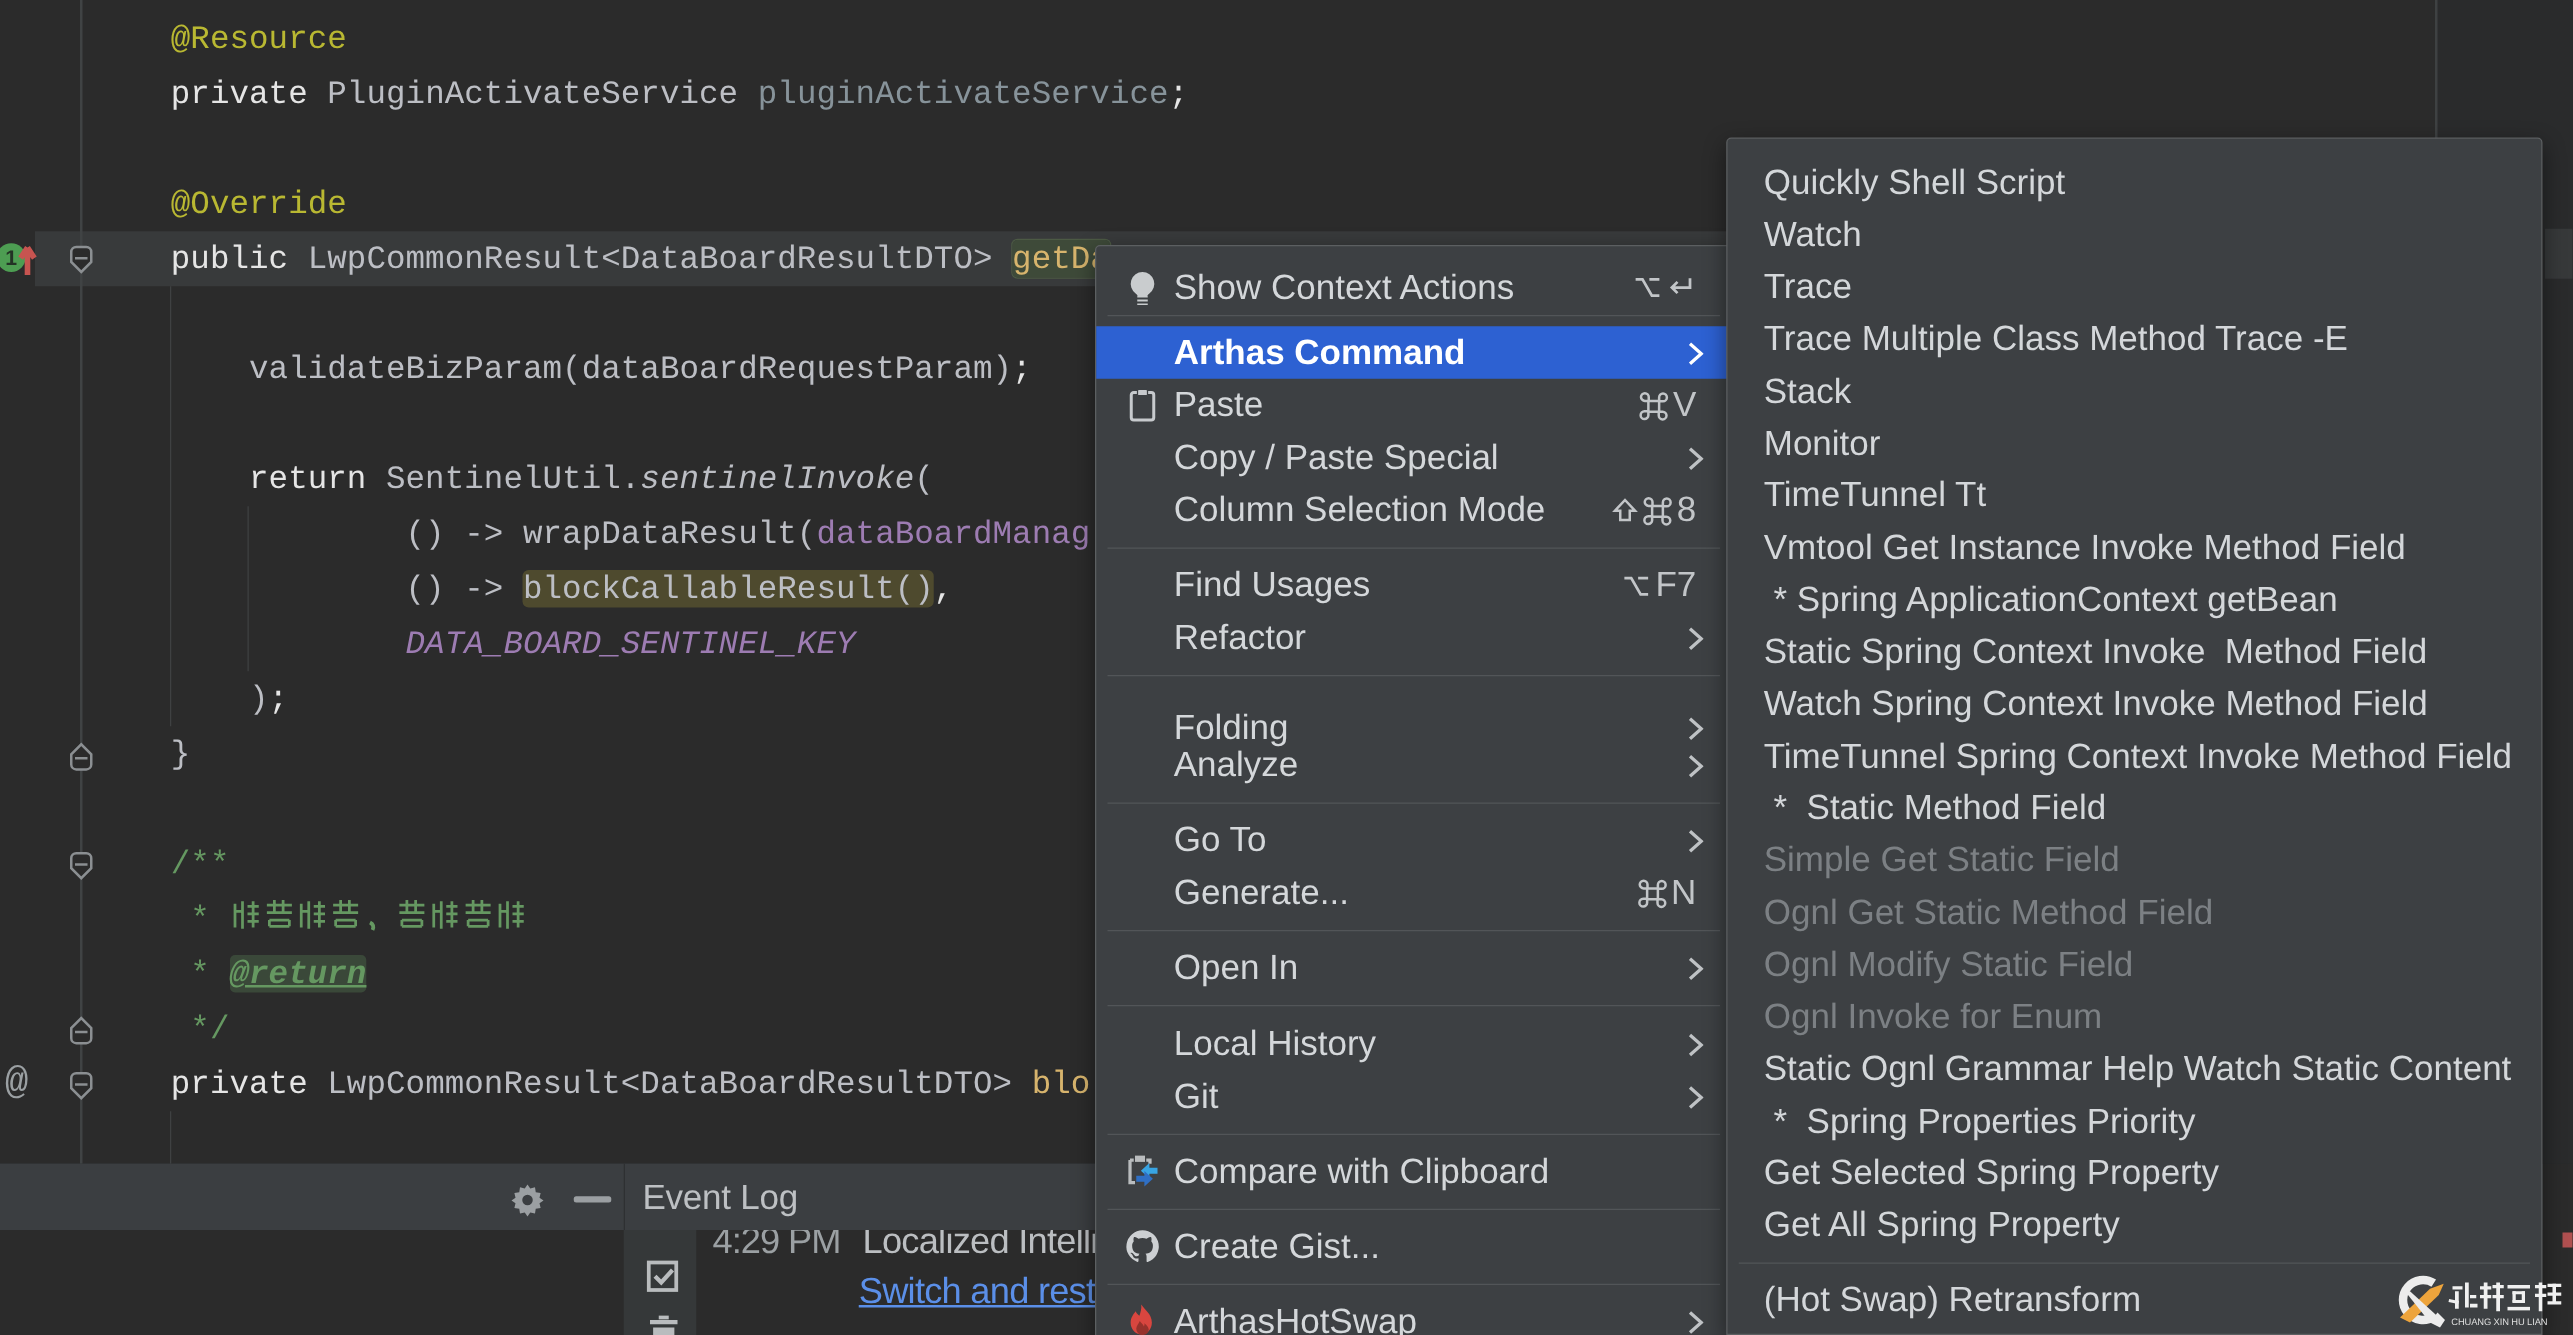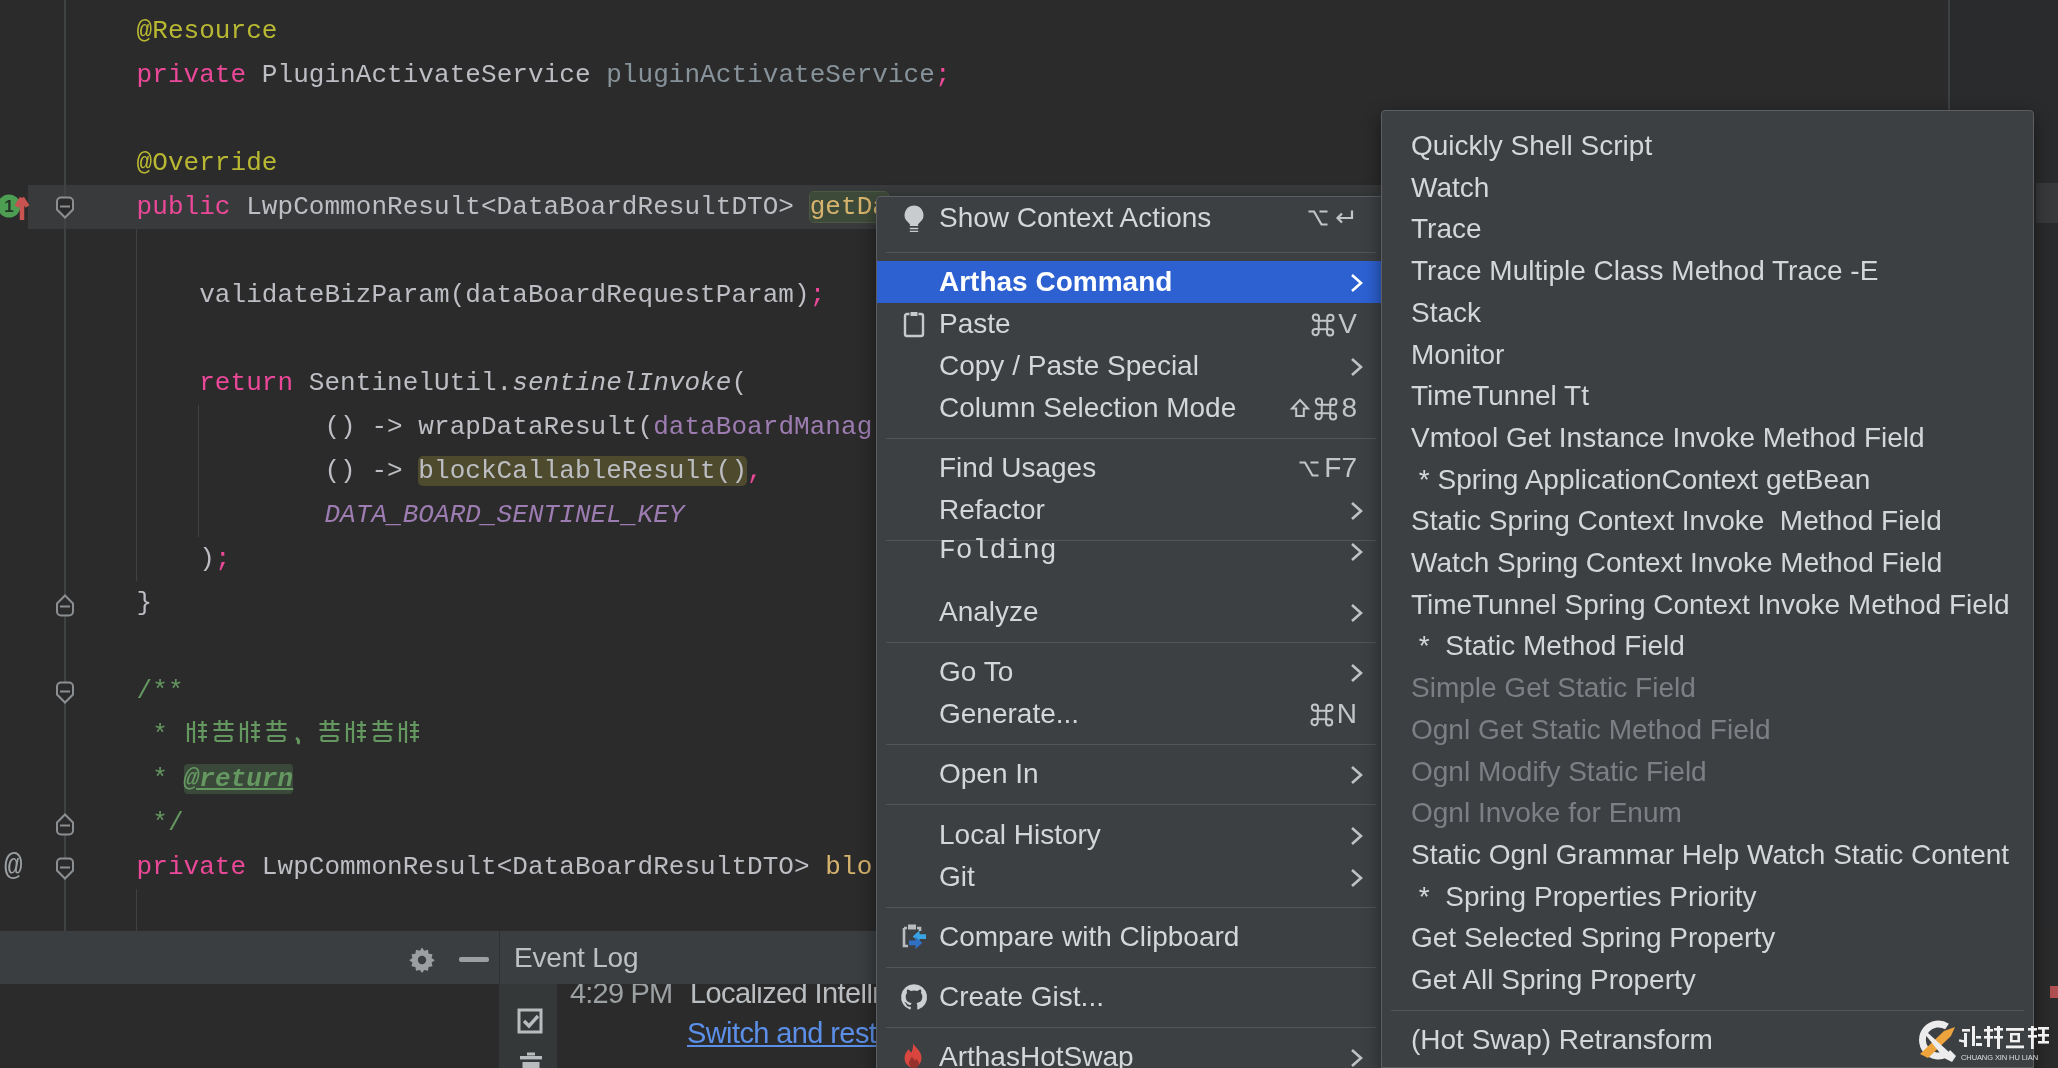--- a/index.html
+++ b/index.html
@@ -3,21 +3,21 @@
 <meta charset="utf-8">
 <style>
   * { margin:0; padding:0; box-sizing:border-box; }
   html,body { width:2058px; height:1068px; overflow:hidden; background:#2b2b2b;
     font-family:"Liberation Sans", sans-serif; }
   .abs { position:absolute; }
   
   .cl { position:absolute; left:74px; height:44px; line-height:44px;
         font-family:"Liberation Mono", monospace; font-size:26px; white-space:pre;
         color:#bcbec4; letter-spacing:0.05px; }
-  .kw  { color:#ec4899; }   
+  .kw  { color:#e5e5e5; }   
   .ann { color:#b9b832;font-family:Liberation Mono, monospace; }   
   .mth { color:#d7b46d; }   
   .gray{ color:#87939a; }   
   .pur { color:#9d7cb2; }
   .puri{ color:#9d7cb2; font-style:italic; }
   .cmt { color:#659861; }
   .ital{ font-style:italic; }
   .sel-g { background:#3e4a39; border-radius:4px; box-shadow:0 0 0 1px #4c5a44; }
   .sel-y { background:#4e4a2e; border-radius:5px; }
   .ret  { background:#3a4839; border-radius:4px; text-decoration:underline; font-weight:bold; font-style:italic; }
@@ -134,21 +134,21 @@
       <path d="M7 13 l5 5 9-10" fill="none" stroke="#b9bcbe" stroke-width="3.4"></path>
     </svg>
     <svg class="abs" style="left:517px;top:1052px" width="28" height="20" viewBox="0 0 28 20">
       <rect x="3" y="4" width="22" height="3.4" fill="#b9bcbe"></rect>
       <rect x="10" y="0.5" width="8" height="3" fill="#b9bcbe"></rect>
       <rect x="5.5" y="10" width="17" height="10" fill="#b9bcbe"></rect>
     </svg>
   </div>
 
 <div class="menu" id="cmenu" style="left:876px;top:196px;width:510px;height:880px;border-radius:4px 4px 0 0;">
-    <div class="mi" style="top: 0;"><span class="lab" style="left:62px">Show Context Actions</span><svg class="icon" viewBox="0 0 30 30">
+    <div class="mi" style="top: 12px;"><span class="lab" style="left:62px">Show Context Actions</span><svg class="icon" viewBox="0 0 30 30">
         <path d="M15 2.5 a9.5 9.5 0 0 1 5.5 17.2 c-1.1.9-1.6 1.6-1.8 2.8 h-7.4 c-.2-1.2-.7-1.9-1.8-2.8 A9.5 9.5 0 0 1 15 2.5 Z" fill="#c9ccce"></path>
         <rect x="10.8" y="22" width="8.4" height="7" fill="#c9ccce"></rect>
         <path d="M9.5 23.8 h11 M9.5 27 h11" stroke="#3d4043" stroke-width="1.7"></path>
       </svg><span class="short" style="top:-1px"><svg width="26" height="26" viewBox="0 0 26 26" style="vertical-align:-5px">
           <path d="M3.5 6.5 H9 L16.5 19.5 H22.5 M14.5 6.5 H22.5" fill="none" stroke="#c2c5c8" stroke-width="2.2"></path>
         </svg><svg width="26" height="26" viewBox="0 0 26 26" style="vertical-align:-5px">
           <path d="M21 5.5 V13 H7.5 M11 8.5 L6.5 13 L11 17.5" fill="none" stroke="#c2c5c8" stroke-width="2.2"></path>
         </svg></span></div>
     <div class="msep" style="top: 55px;"></div>
     <div class="mi" style="top: 64px; background: rgb(45, 97, 210); font-weight: bold; height: 42px;"><span class="lab" style="left:62px;color:#fff">Arthas Command</span><svg class="chev" width="13" height="22" viewBox="0 0 13 22">
@@ -169,21 +169,21 @@
           <path d="M9 9 V5.6 A3.1 3.1 0 1 0 5.9 8.7 L9 8.7 M17 9 H20.4 A3.1 3.1 0 1 0 17.3 5.9 V9 M17 17 V20.4 A3.1 3.1 0 1 0 20.1 17.3 H17 M9 17 H5.6 A3.1 3.1 0 1 0 8.7 20.1 V17 M8.7 8.7 H17.3 V17.3 H8.7 Z" fill="none" stroke="#c2c5c8" stroke-width="2"></path>
         </svg><span style="margin-left:2px">8</span></span></div>
     <div class="msep" style="top: 241px;"></div>
     <div class="mi" style="top: 250px;"><span class="lab" style="left:62px">Find Usages</span><span class="short"><svg width="26" height="26" viewBox="0 0 26 26" style="vertical-align:-5px">
           <path d="M3.5 6.5 H9 L16.5 19.5 H22.5 M14.5 6.5 H22.5" fill="none" stroke="#c2c5c8" stroke-width="2.2"></path>
         </svg><span style="margin-left:2px">F7</span></span></div>
     <div class="mi" style="top: 292px;"><span class="lab" style="left:62px">Refactor</span><svg class="chev" width="13" height="22" viewBox="0 0 13 22">
         <path d="M2 3 L11 11 L2 19" fill="none" stroke="#bfc2c5" stroke-width="2.6"></path>
       </svg></div>
     <div class="msep" style="top: 343px;"></div>
-    <div class="mi" style="top: 333px; font-family: Liberation Mono, monospace;"><span class="lab" style="left:62px">Folding</span><svg class="chev" width="13" height="22" viewBox="0 0 13 22">
+    <div class="mi" style="top: 364px;"><span class="lab" style="left:62px">Folding</span><svg class="chev" width="13" height="22" viewBox="0 0 13 22">
         <path d="M2 3 L11 11 L2 19" fill="none" stroke="#bfc2c5" stroke-width="2.6"></path>
       </svg></div>
     <div class="mi" style="top: 394px;"><span class="lab" style="left:62px">Analyze</span><svg class="chev" width="13" height="22" viewBox="0 0 13 22">
         <path d="M2 3 L11 11 L2 19" fill="none" stroke="#bfc2c5" stroke-width="2.6"></path>
       </svg></div>
     <div class="msep" style="top: 445px;"></div>
     <div class="mi" style="top: 454px;"><span class="lab" style="left:62px">Go To</span><svg class="chev" width="13" height="22" viewBox="0 0 13 22">
         <path d="M2 3 L11 11 L2 19" fill="none" stroke="#bfc2c5" stroke-width="2.6"></path>
       </svg></div>
     <div class="mi" style="top: 496px;"><span class="lab" style="left:62px">Generate...</span><span class="short"><svg width="26" height="26" viewBox="0 0 26 26" style="vertical-align:-5px">

